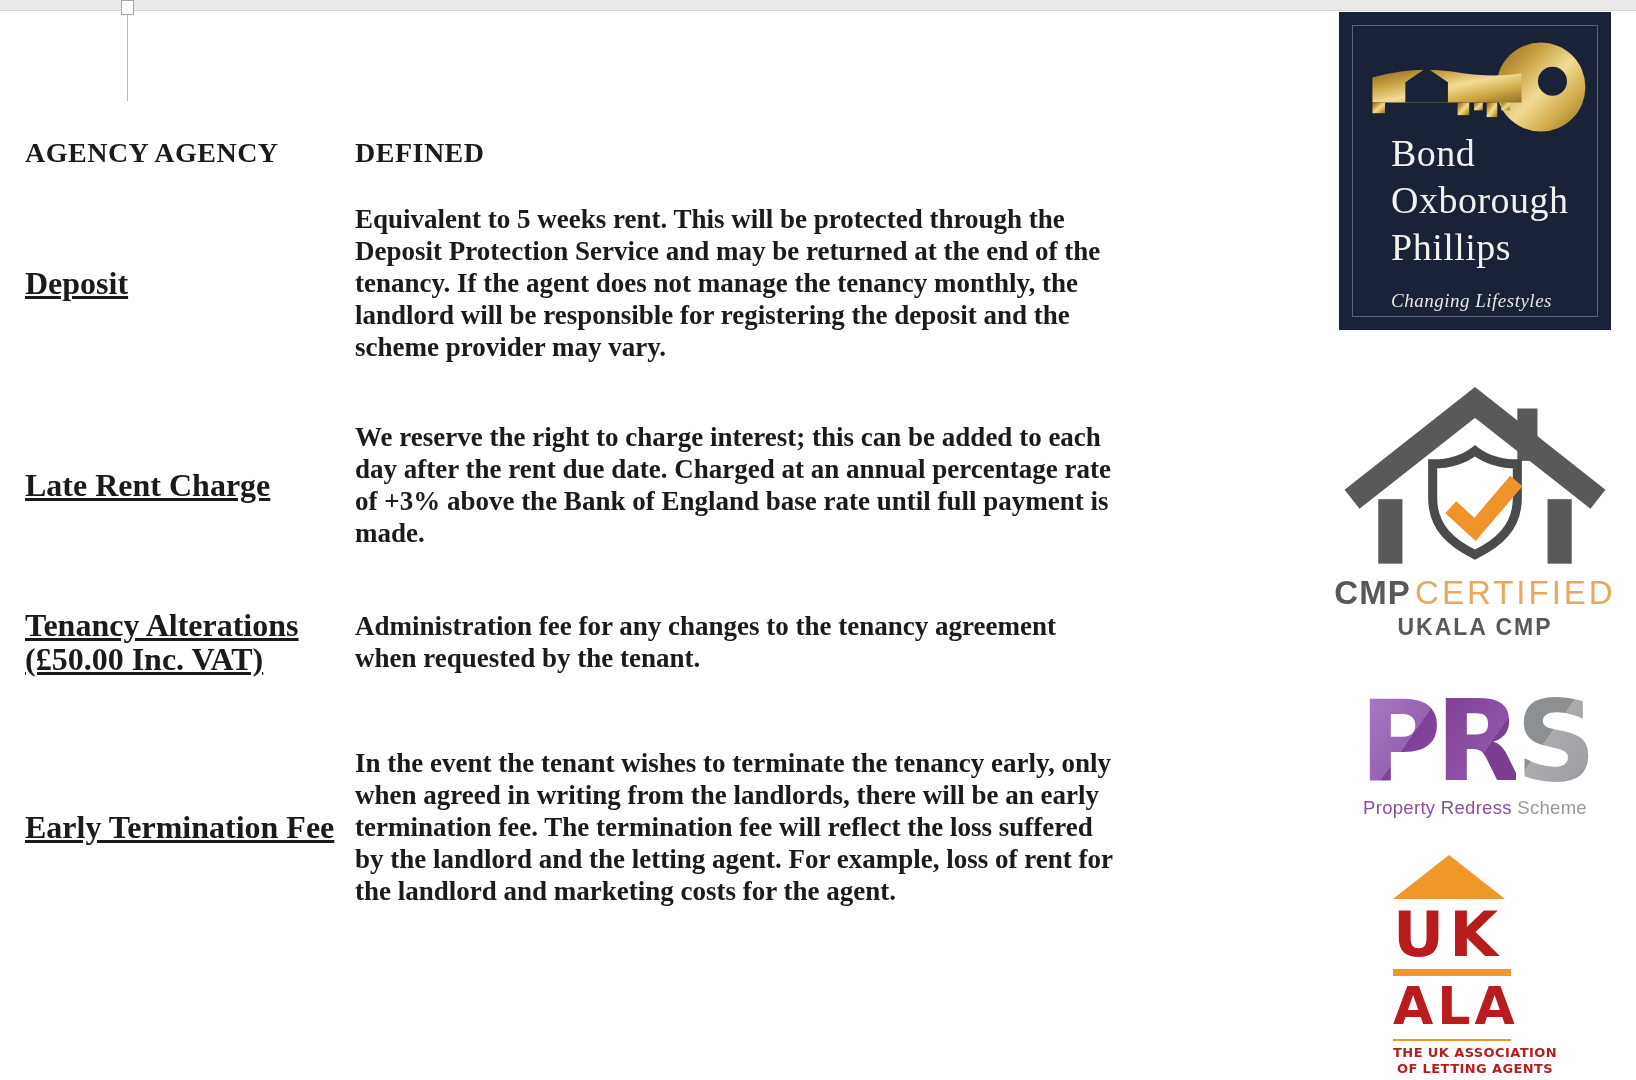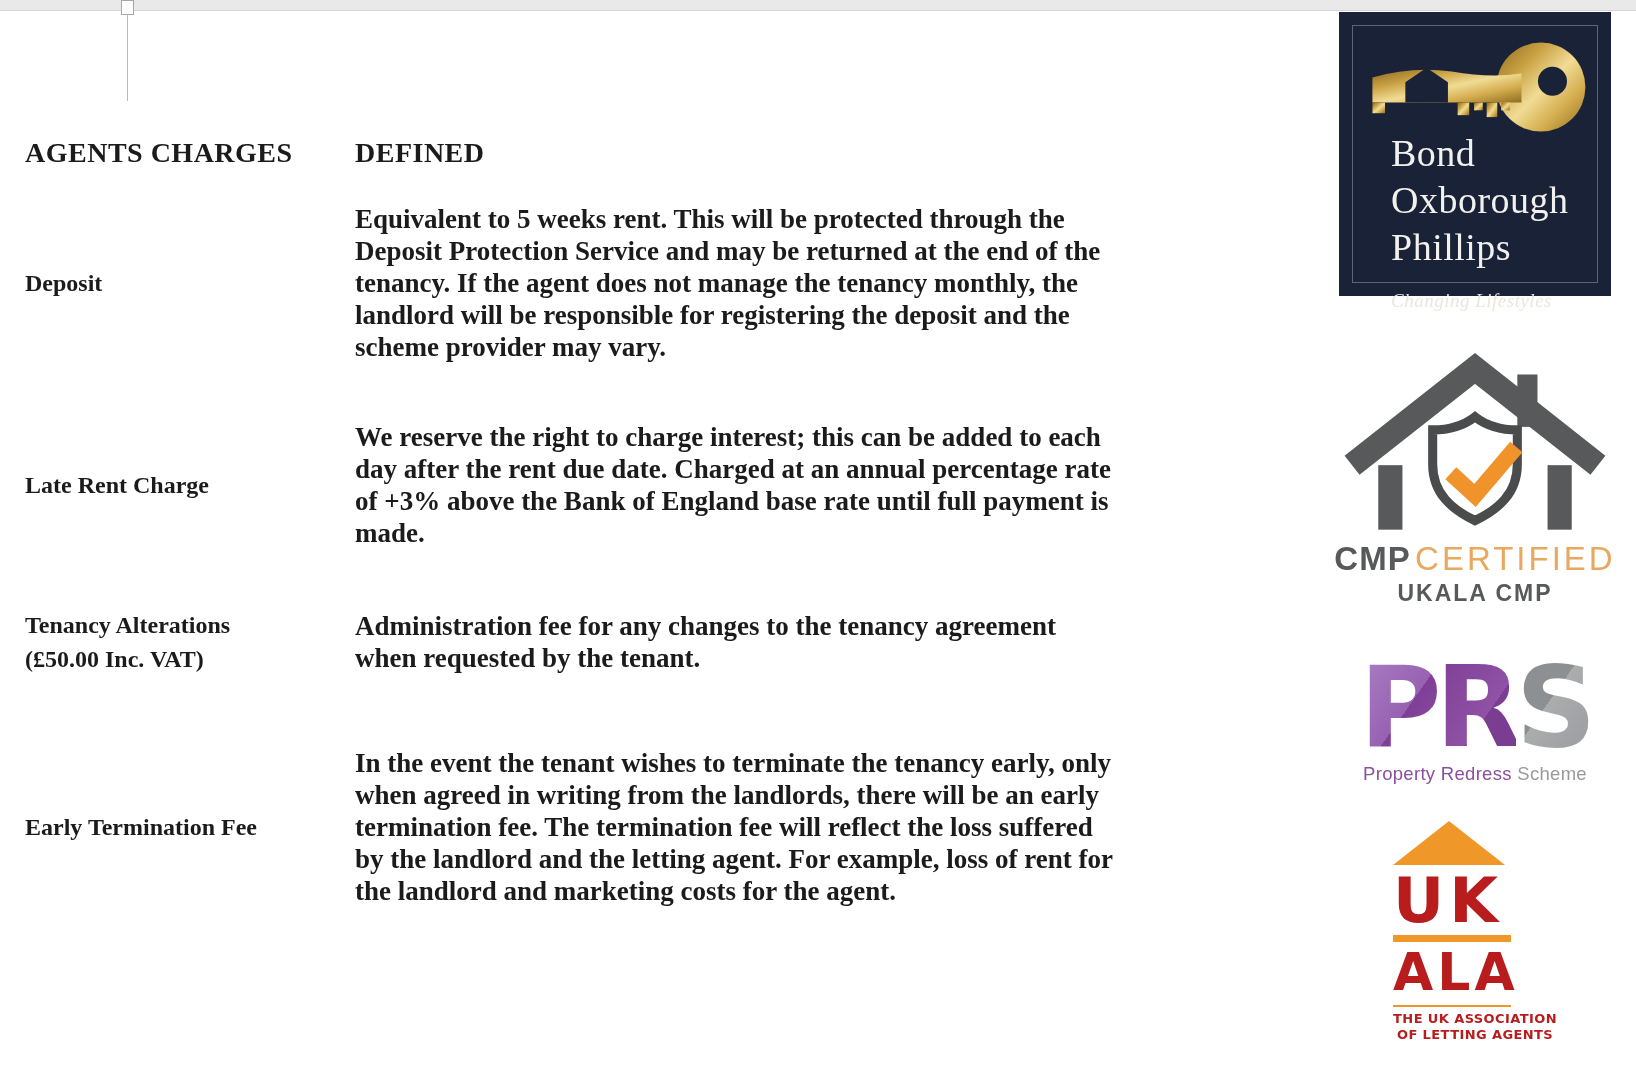--- a/index.html
+++ b/index.html
@@ -27,32 +27,32 @@
   }
   .hdr-row { display: flex; margin-top: 84px; }
   .hdr { font-weight: bold; font-size: 28px; line-height: 34px; letter-spacing: 0.5px; }
   .col-label { flex: 0 0 330px; width: 330px; }
   .col-desc { flex: 1; }
   .row { display: flex; align-items: center; }
   .row-deposit { margin-top: 33px; }
   .row-late    { margin-top: 58px; }
   .row-tenancy { margin-top: 59px; }
   .row-early   { margin-top: 71px; }
-  .cell-label { font-weight: bold; font-size: 24px; line-height: 34px; white-space: pre-line; }
+  .cell-label { font-weight: bold; font-size: 32px; line-height: 34px; white-space: pre-line; text-decoration: underline; }
   .cell-desc  { font-weight: bold; font-size: 27px; line-height: 32px; white-space: pre-line; }
 
   
   .logo-col {
     position: absolute; left: 1332px; top: 12px; width: 286px;
     display: flex; flex-direction: column; align-items: center;
   }
 
   
   .bond-logo {
-    position: relative; width: 272px; height: 284px;
+    position: relative; width: 272px; height: 318px;
     background: #1a2238;
     text-decoration: underline;
   }
   .bond-inner-border {
     position: absolute; left: 13px; top: 13px; right: 13px; bottom: 13px;
     border: 1px solid #5b6478; pointer-events: none;
   }
   .bond-key { position: absolute; left: 16px; top: 24px; }
   .bond-name {
     position: absolute; left: 52px; top: 118px;
@@ -124,21 +124,21 @@
 
   <div class="cursor-marker">
     <div class="cursor-box"></div>
     <div class="cursor-line"></div>
   </div>
 
   <div class="content">
 
 
     <div class="hdr-row">
-      <div class="col-label hdr">AGENTS CHARGES</div>
+      <div class="col-label hdr">AGENCY AGENCY</div>
       <div class="col-desc hdr">DEFINED</div>
     </div>
 
     <div class="row row-deposit">
       <div class="col-label cell-label">Deposit</div>
       <div class="col-desc cell-desc">Equivalent to 5 weeks rent. This will be protected through the
 Deposit Protection Service and may be returned at the end of the
 tenancy. If the agent does not manage the tenancy monthly, the
 landlord will be responsible for registering the deposit and the
 scheme provider may vary.</div>

